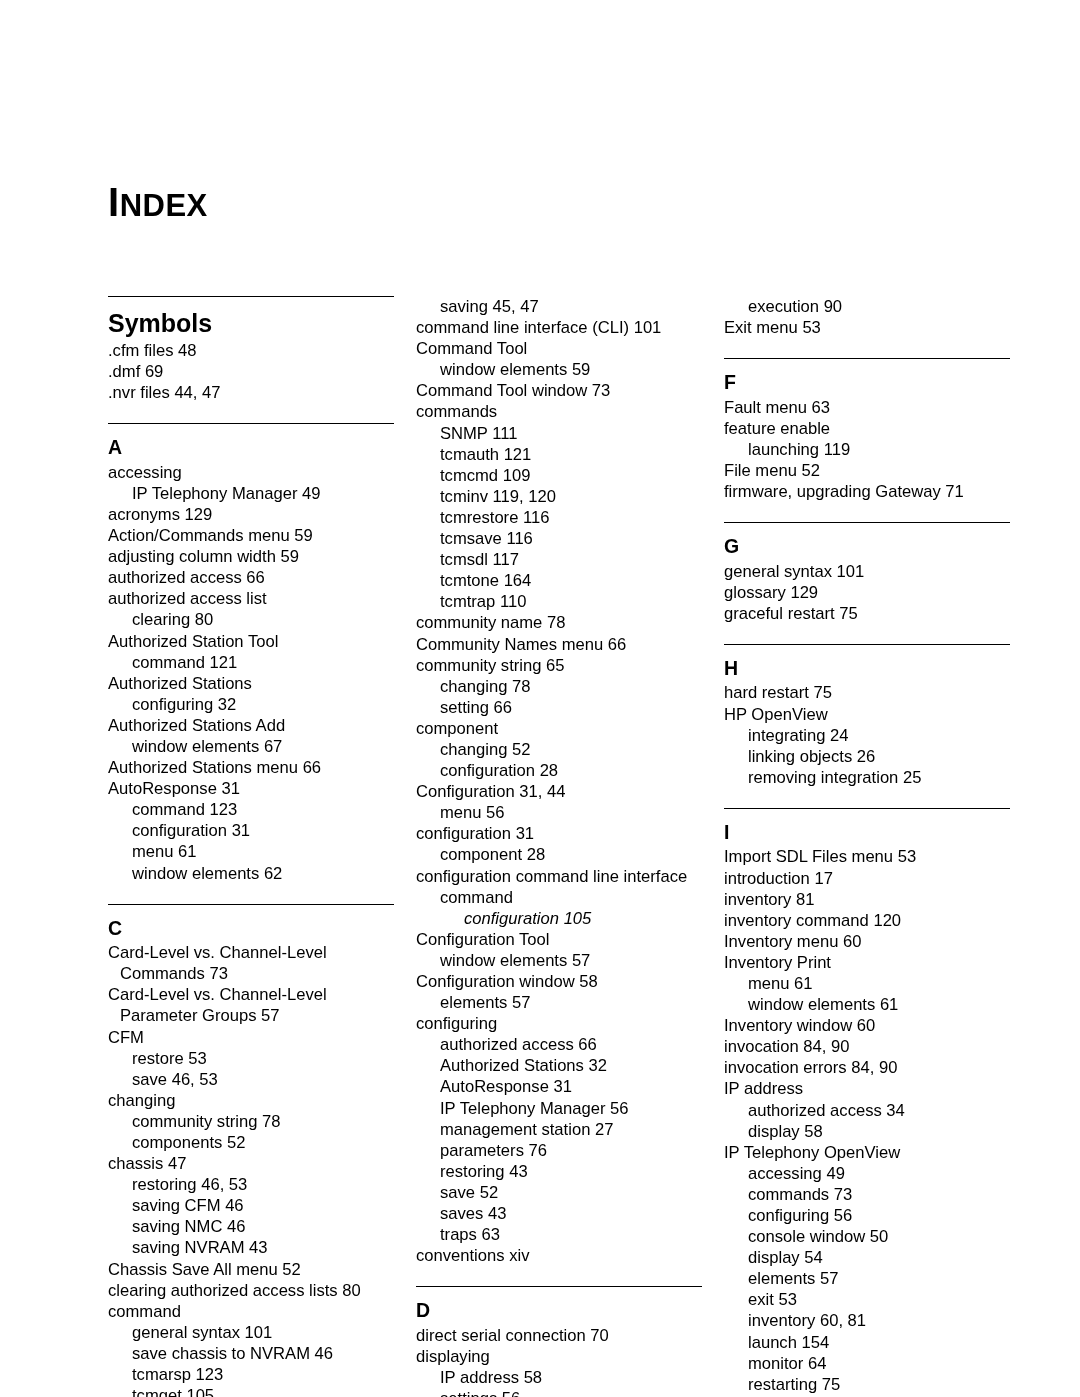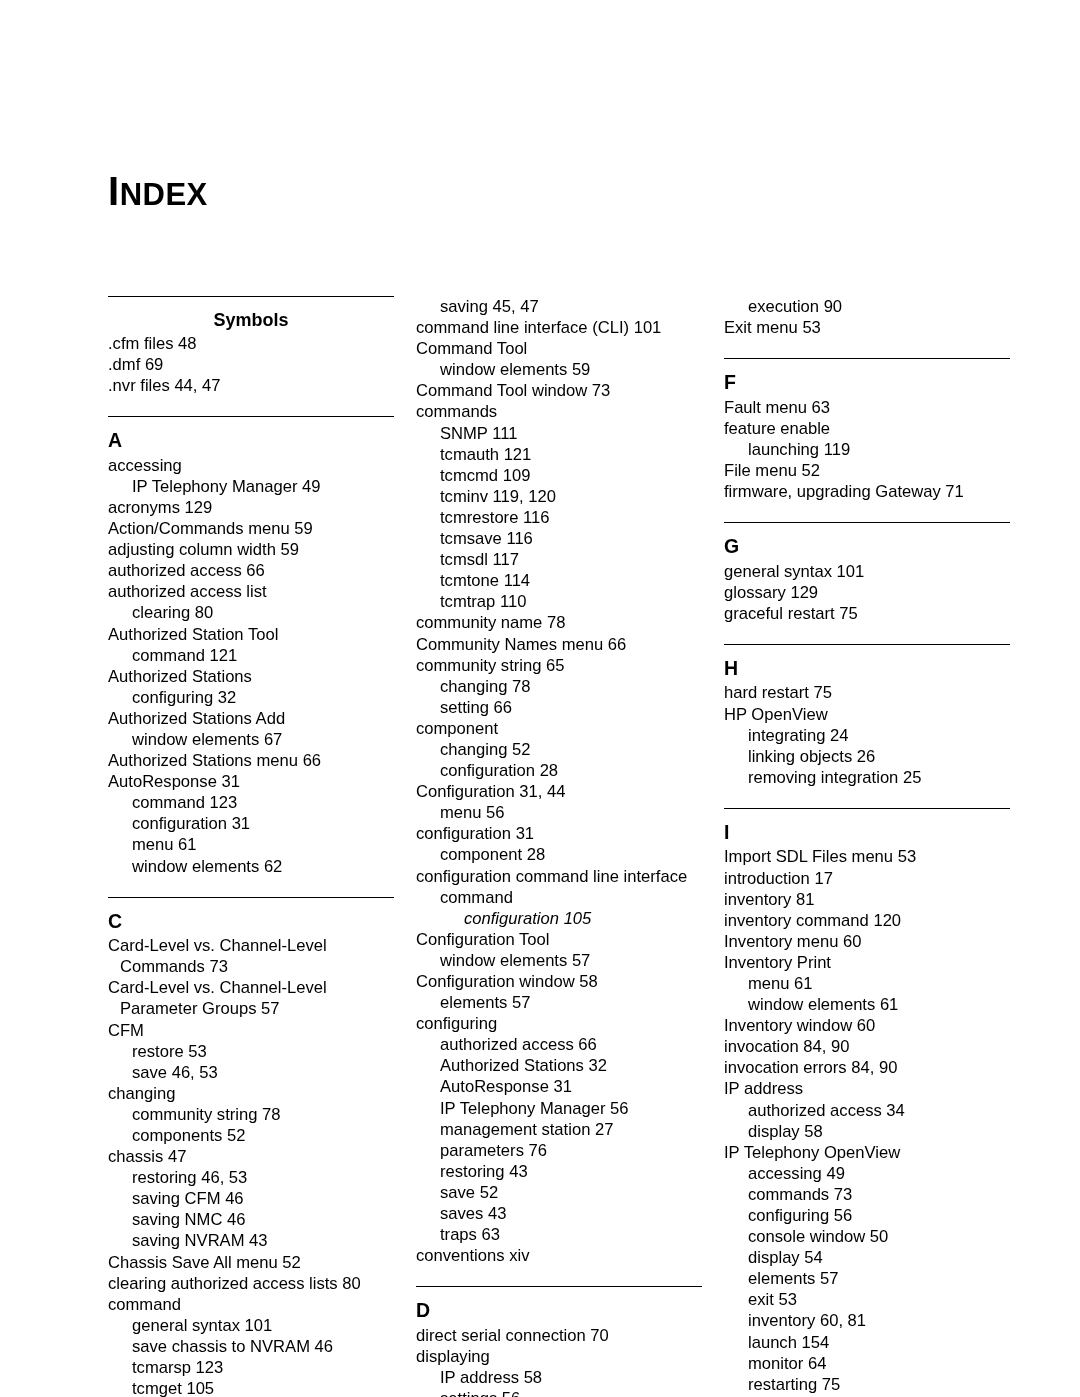--- a/index.html
+++ b/index.html
@@ -18,21 +18,21 @@
     position: relative;
     width: 1080px;
     height: 1397px;
     box-sizing: border-box;
     padding: 0;
     overflow: hidden;
   }
   .page-title {
     position: absolute;
     left: 108px;
-    top: 144px;
+    top: 155px;
     font-size: 40px;
     font-weight: bold;
     letter-spacing: 0.5px;
     line-height: 1;
     font-variant: small-caps;
     text-transform: lowercase;
   }
   
   .page-title .cap-first { font-size: 40px; }
   .columns {
@@ -58,22 +58,21 @@
     margin: 0 0 0 0;
   }
   .section-letter {
     font-size: 19.5px;
     font-weight: bold;
     line-height: 1.0;
     margin: 14px 0 4px 0;
     letter-spacing: 0px;
   }
   .section-letter.symbols {
-    font-size: 18px;
-    text-align: center;
+    font-size: 25px;
   }
   .entries {
     margin: 0;
     padding: 0;
     list-style: none;
   }
   .entry {
     font-size: 16.6px;
     line-height: 21.1px;
     white-space: pre-wrap;
@@ -181,21 +180,21 @@
             <li class="entry lvl1">window elements 59</li>
             <li class="entry lvl0">Command Tool window 73</li>
             <li class="entry lvl0">commands</li>
             <li class="entry lvl1">SNMP 111</li>
             <li class="entry lvl1">tcmauth 121</li>
             <li class="entry lvl1">tcmcmd 109</li>
             <li class="entry lvl1">tcminv 119, 120</li>
             <li class="entry lvl1">tcmrestore 116</li>
             <li class="entry lvl1">tcmsave 116</li>
             <li class="entry lvl1">tcmsdl 117</li>
-            <li class="entry lvl1">tcmtone 114</li>
+            <li class="entry lvl1">tcmtone 164</li>
             <li class="entry lvl1">tcmtrap 110</li>
             <li class="entry lvl0">community name 78</li>
             <li class="entry lvl0">Community Names menu 66</li>
             <li class="entry lvl0">community string 65</li>
             <li class="entry lvl1">changing 78</li>
             <li class="entry lvl1">setting 66</li>
             <li class="entry lvl0">component</li>
             <li class="entry lvl1">changing 52</li>
             <li class="entry lvl1">configuration 28</li>
             <li class="entry lvl0">Configuration 31, 44</li>

